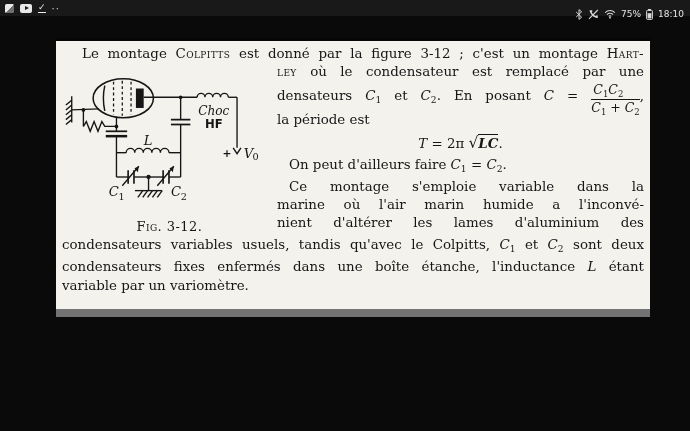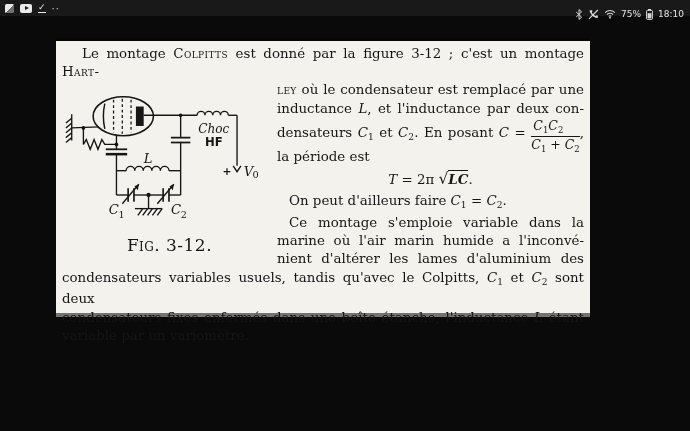--- a/index.html
+++ b/index.html
@@ -19,42 +19,42 @@
   .ic-video::after{content:"";position:absolute;left:4.5px;top:2px;width:0;height:0;
             border-left:4px solid #191919;border-top:2.5px solid transparent;
             border-bottom:2.5px solid transparent;}
   .ic-check{font-size:9px;line-height:9px;color:#e9e9e9;border-bottom:1.2px solid #e9e9e9;
             padding-bottom:0.5px;font-weight:bold;}
   .ic-dots{font-size:10px;letter-spacing:1px;color:#cfcfcf;}
   .pct,.clock{color:#e3e3e3;}
   .sb-svg{display:block;}
 
   
-  .page{position:absolute;left:56px;top:38px;width:534px;height:279px;
+  .page{position:absolute;left:56px;top:38px;width:594px;height:279px;
         background:#f3f2ed;color:#161616;border-top:3px solid #060606;
-        border-bottom:4px solid #737373;box-sizing:border-box;
+        border-bottom:8px solid #737373;box-sizing:border-box;
         padding:4px 6px 0 6px;font-size:13.4px;line-height:18.2px;}
   .ln{white-space:nowrap;}
   .jl{text-align:justify;text-align-last:justify;white-space:normal;}
   .l1{text-indent:20px;}
   .ind{text-indent:12px;}
   .cols{display:flex;}
   .fig{width:215px;flex:0 0 215px;}
   .col{flex:1;min-width:0;}
   .l4{line-height:30px;height:30px;}
   .fT{text-align:center;margin:3px 0 2px 0;line-height:20px;}
   .sc{font-variant:small-caps;letter-spacing:0.4px;}
   .it{font-style:italic;}
   .sub{font-size:0.68em;vertical-align:-0.3em;}
   .rd{font-size:1.15em;}
   .ovl{display:inline-block;border-top:1.3px solid #161616;line-height:1.05;padding-top:1px;font-style:italic;font-weight:bold;}
   .frac{display:inline-block;text-align:center;vertical-align:-0.95em;line-height:1.05;font-size:12.5px;}
   .frac .num{display:block;border-bottom:1.2px solid #161616;padding:0 2px 1px 2px;}
   .frac .den{display:block;padding-top:1px;}
-  .caption{text-align:center;font-size:17px;margin-top:3px;letter-spacing:0.5px;}
+  .caption{text-align:center;font-size:13px;margin-top:3px;letter-spacing:0.5px;}
   .fig svg{margin-top:6px;display:block;}
   .fig text{fill:#161616;}
   .tchoc{font:italic 12.5px "DejaVu Serif",serif;}
   .thf{font:bold 12px "DejaVu Sans",sans-serif;}
   .tvar{font:italic 13.5px "DejaVu Serif",serif;}
   .tsub{font:10px "DejaVu Serif",serif;}
   .tplus{font:bold 11px "DejaVu Sans",sans-serif;}
 </style>
 </head>
 <body>
@@ -176,21 +176,20 @@
         <text x="122" y="134" class="tsub">2</text>
         <text x="165" y="89" class="tplus">+</text>
         <text x="187" y="90" class="tvar">V</text>
         <text x="196" y="93" class="tsub">0</text>
       </svg>
       <div class="caption"><span class="sc">Fig.</span><span> 3-12.</span></div>
     </div>
 
     <div class="col">
       <div class="ln jl"><span class="sc">ley</span><span> où le condensateur est remplacé par une</span></div>
-      <div class="ln jl"><span>inductance </span><span class="it">L</span><span>, et l'inductance par deux con-</span></div>
       <div class="ln jl l4">
         <span><span>densateurs </span><span class="it">C</span><span class="sub">1</span><span> et </span><span class="it">C</span><span class="sub">2</span><span>. En posant </span><span class="it">C</span><span> = </span></span><span class="frac"><span class="num"><span class="it">C</span><span class="sub">1</span><span class="it">C</span><span class="sub">2</span></span><span class="den"><span class="it">C</span><span class="sub">1</span><span> + </span><span class="it">C</span><span class="sub">2</span></span></span><span>,</span>
       </div>
       <div class="ln">la période est</div>
       <div class="fT"><span class="it">T</span><span> = 2π </span><span class="rd">√</span><span class="ovl">LC</span><span>.</span></div>
       <div class="ln ind"><span>On peut d'ailleurs faire </span><span class="it">C</span><span class="sub">1</span><span> = </span><span class="it">C</span><span class="sub">2</span><span>.</span></div>
       <div class="ln jl ind">Ce montage s'emploie variable dans la</div>
       <div class="ln jl">marine où l'air marin humide a l'inconvé-</div>
       <div class="ln jl">nient d'altérer les lames d'aluminium des</div>
     </div>

